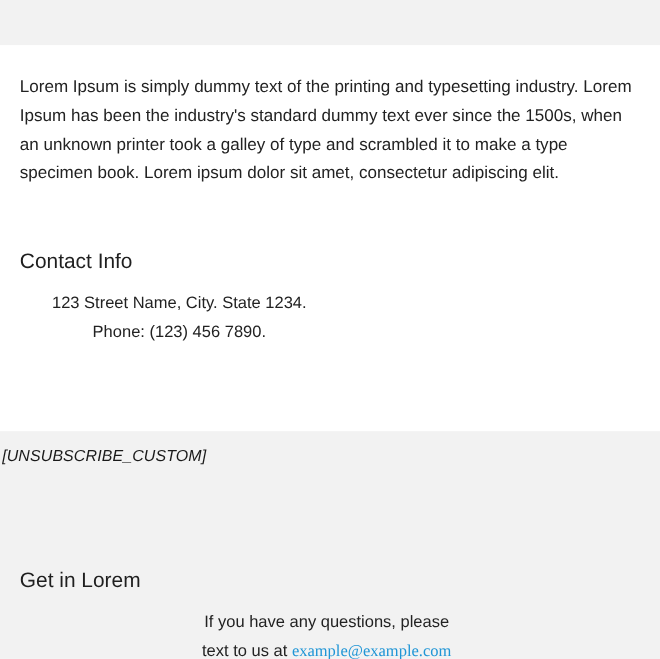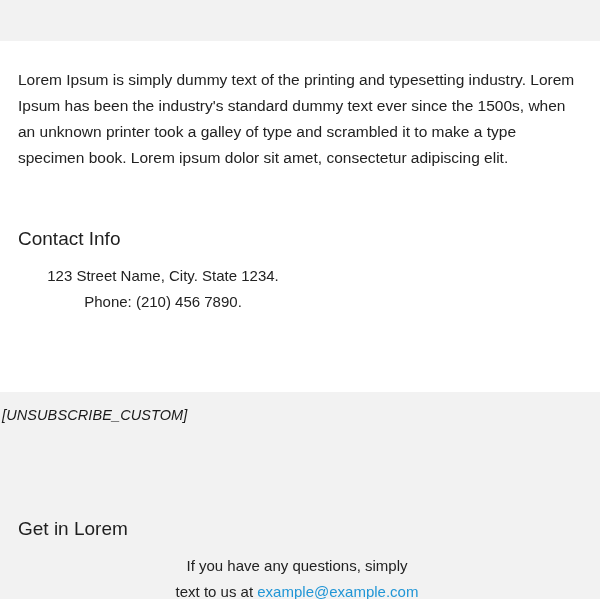--- a/index.html
+++ b/index.html
@@ -64,20 +64,21 @@
     color: #222222;
     margin: 0;
     text-align: center;
   }
   .col-body .line {
     display: block;
   }
   a.email-link {
     color: #2196d6;
     text-decoration: none;
+    font-family: Liberation Serif, serif;
   }
   .unsubscribe {
     position: absolute;
     left: 2px;
     top: 406px;
     font-size: 14.5px;
     line-height: 18px;
     color: #1a1a1a;
     letter-spacing: 0.1px;
     font-style: italic;
@@ -92,28 +93,28 @@
     <div class="card-inner">
 
       <p class="intro">Lorem Ipsum is simply dummy text of the printing and typesetting industry. Lorem Ipsum has been the industry's standard dummy text ever since the 1500s, when an unknown printer took a galley of type and scrambled it to make a type specimen book. Lorem ipsum dolor sit amet, consectetur adipiscing elit.</p>
 
       <div class="columns">
 
         <div class="col-left">
           <h2 class="col-heading">Contact Info</h2>
           <p class="col-body">
             <span class="line">123 Street Name, City. State 1234.</span>
-            <span class="line">Phone: (210) 456 7890.</span>
+            <span class="line">Phone: (123) 456 7890.</span>
           </p>
         </div>
 
         <div class="col-right">
           <h2 class="col-heading">Get in Lorem</h2>
           <p class="col-body">
-            <span class="line">If you have any questions, simply</span>
+            <span class="line">If you have any questions, please</span>
             <span class="line"><span>text to us at </span><a class="email-link" href="#">example@example.com</a></span>
           </p>
         </div>
 
       </div>
     </div>
   </div>
 
   <div class="unsubscribe">[UNSUBSCRIBE_CUSTOM]</div>
 

